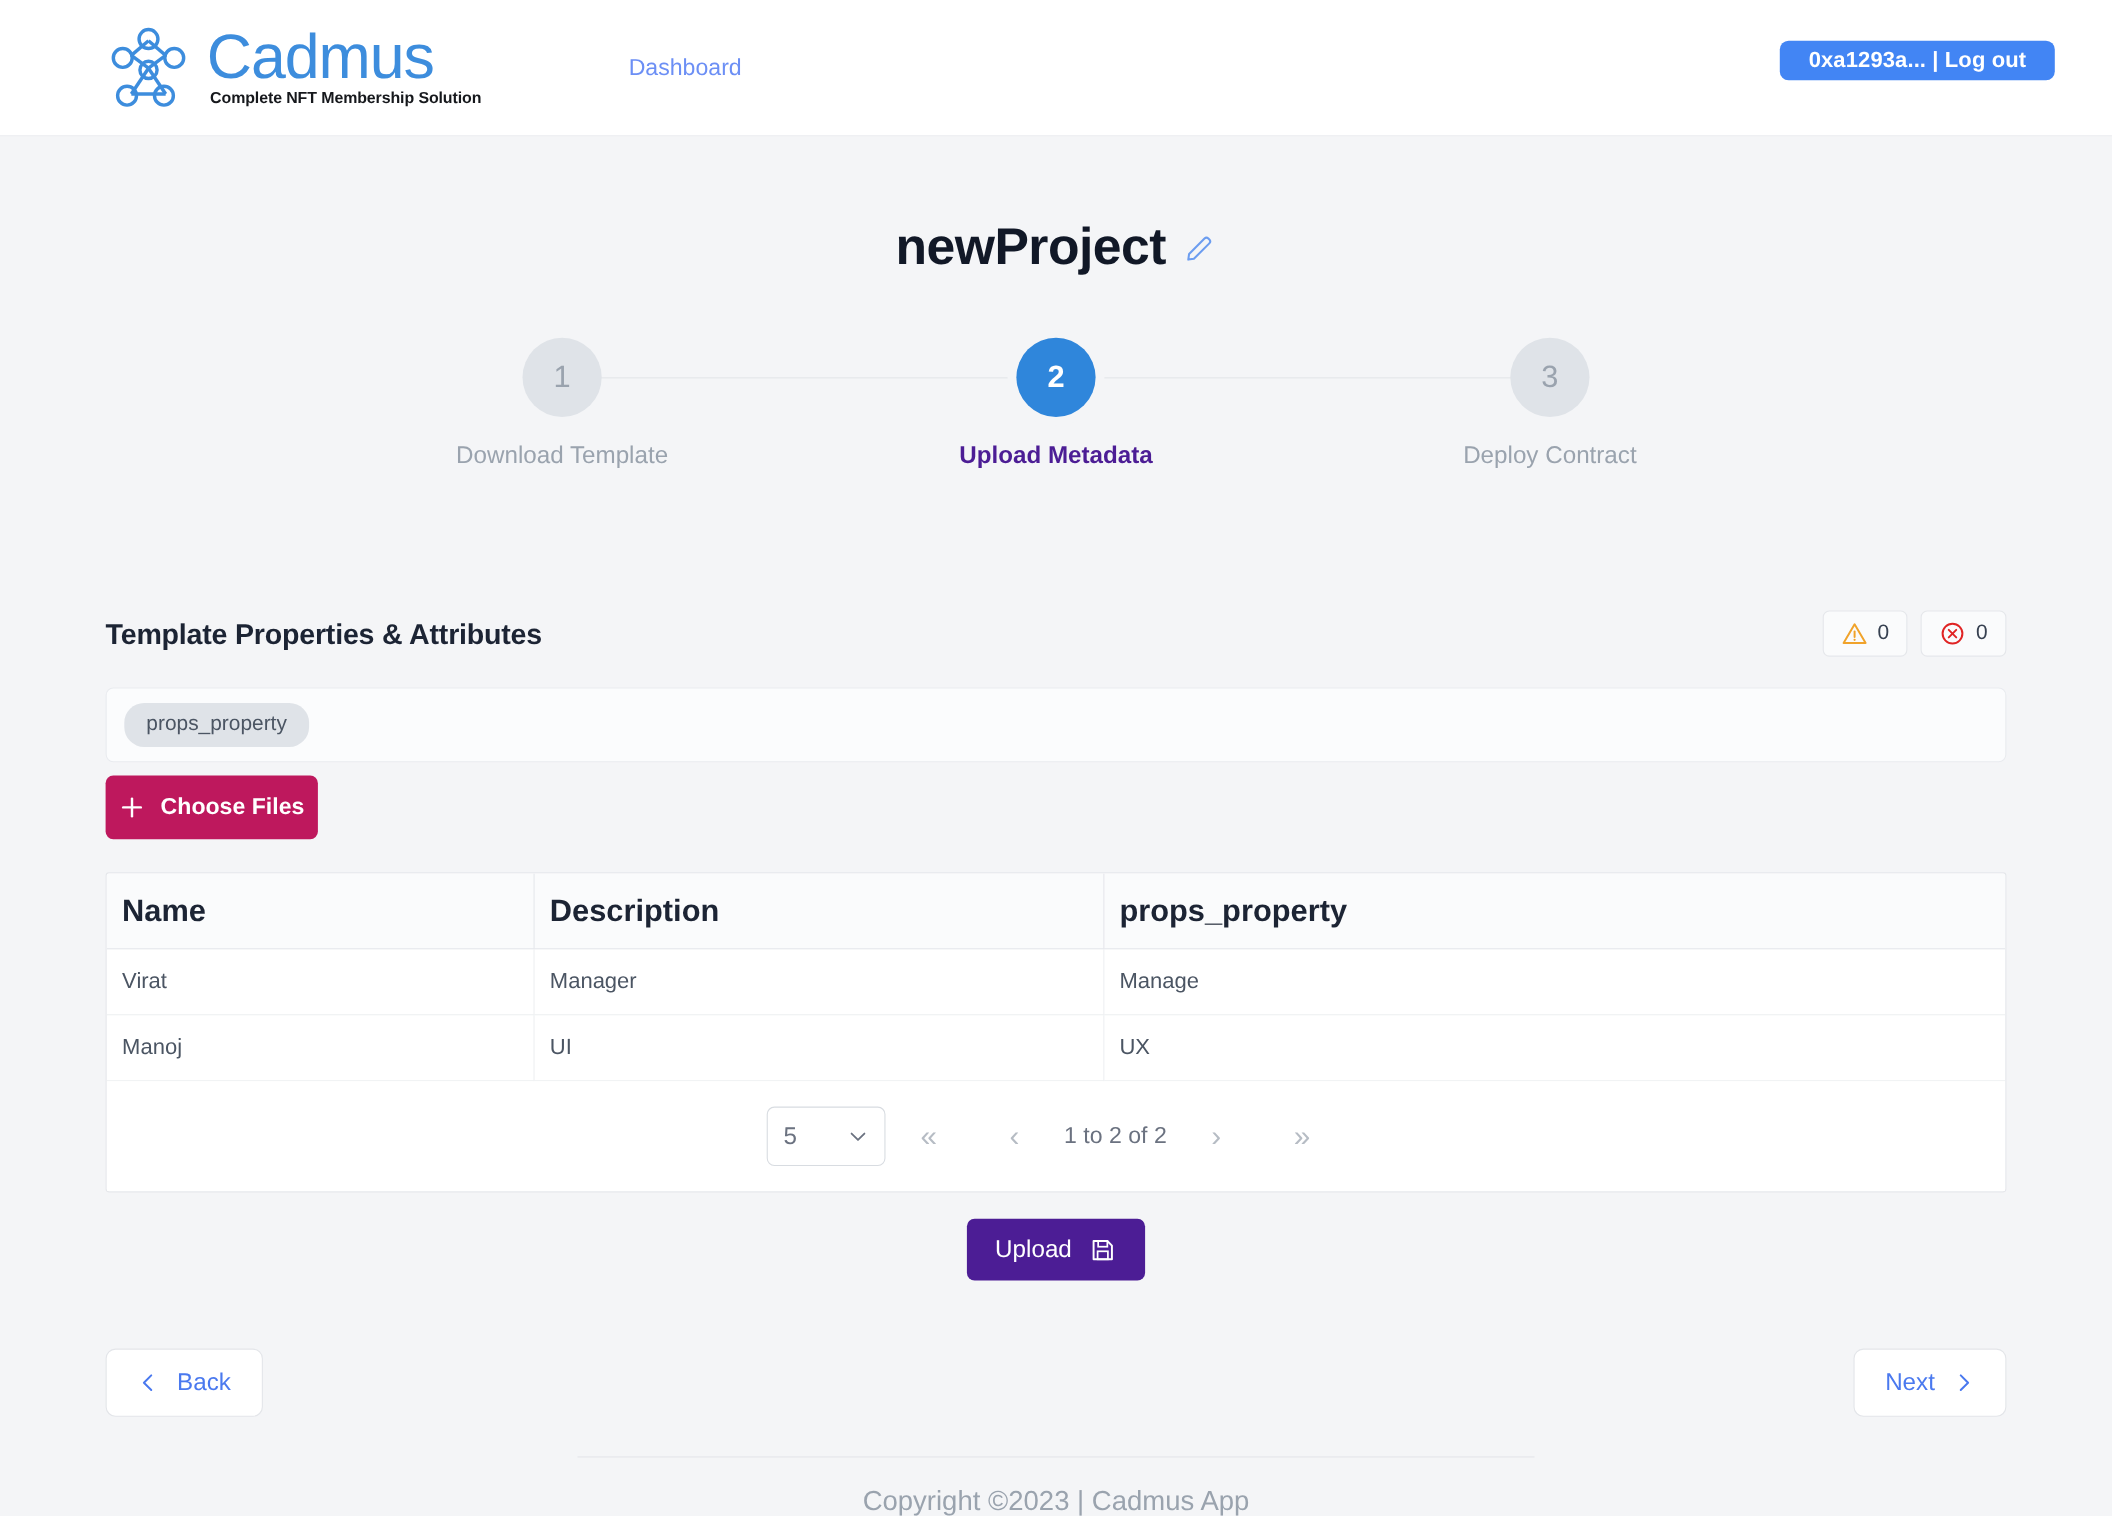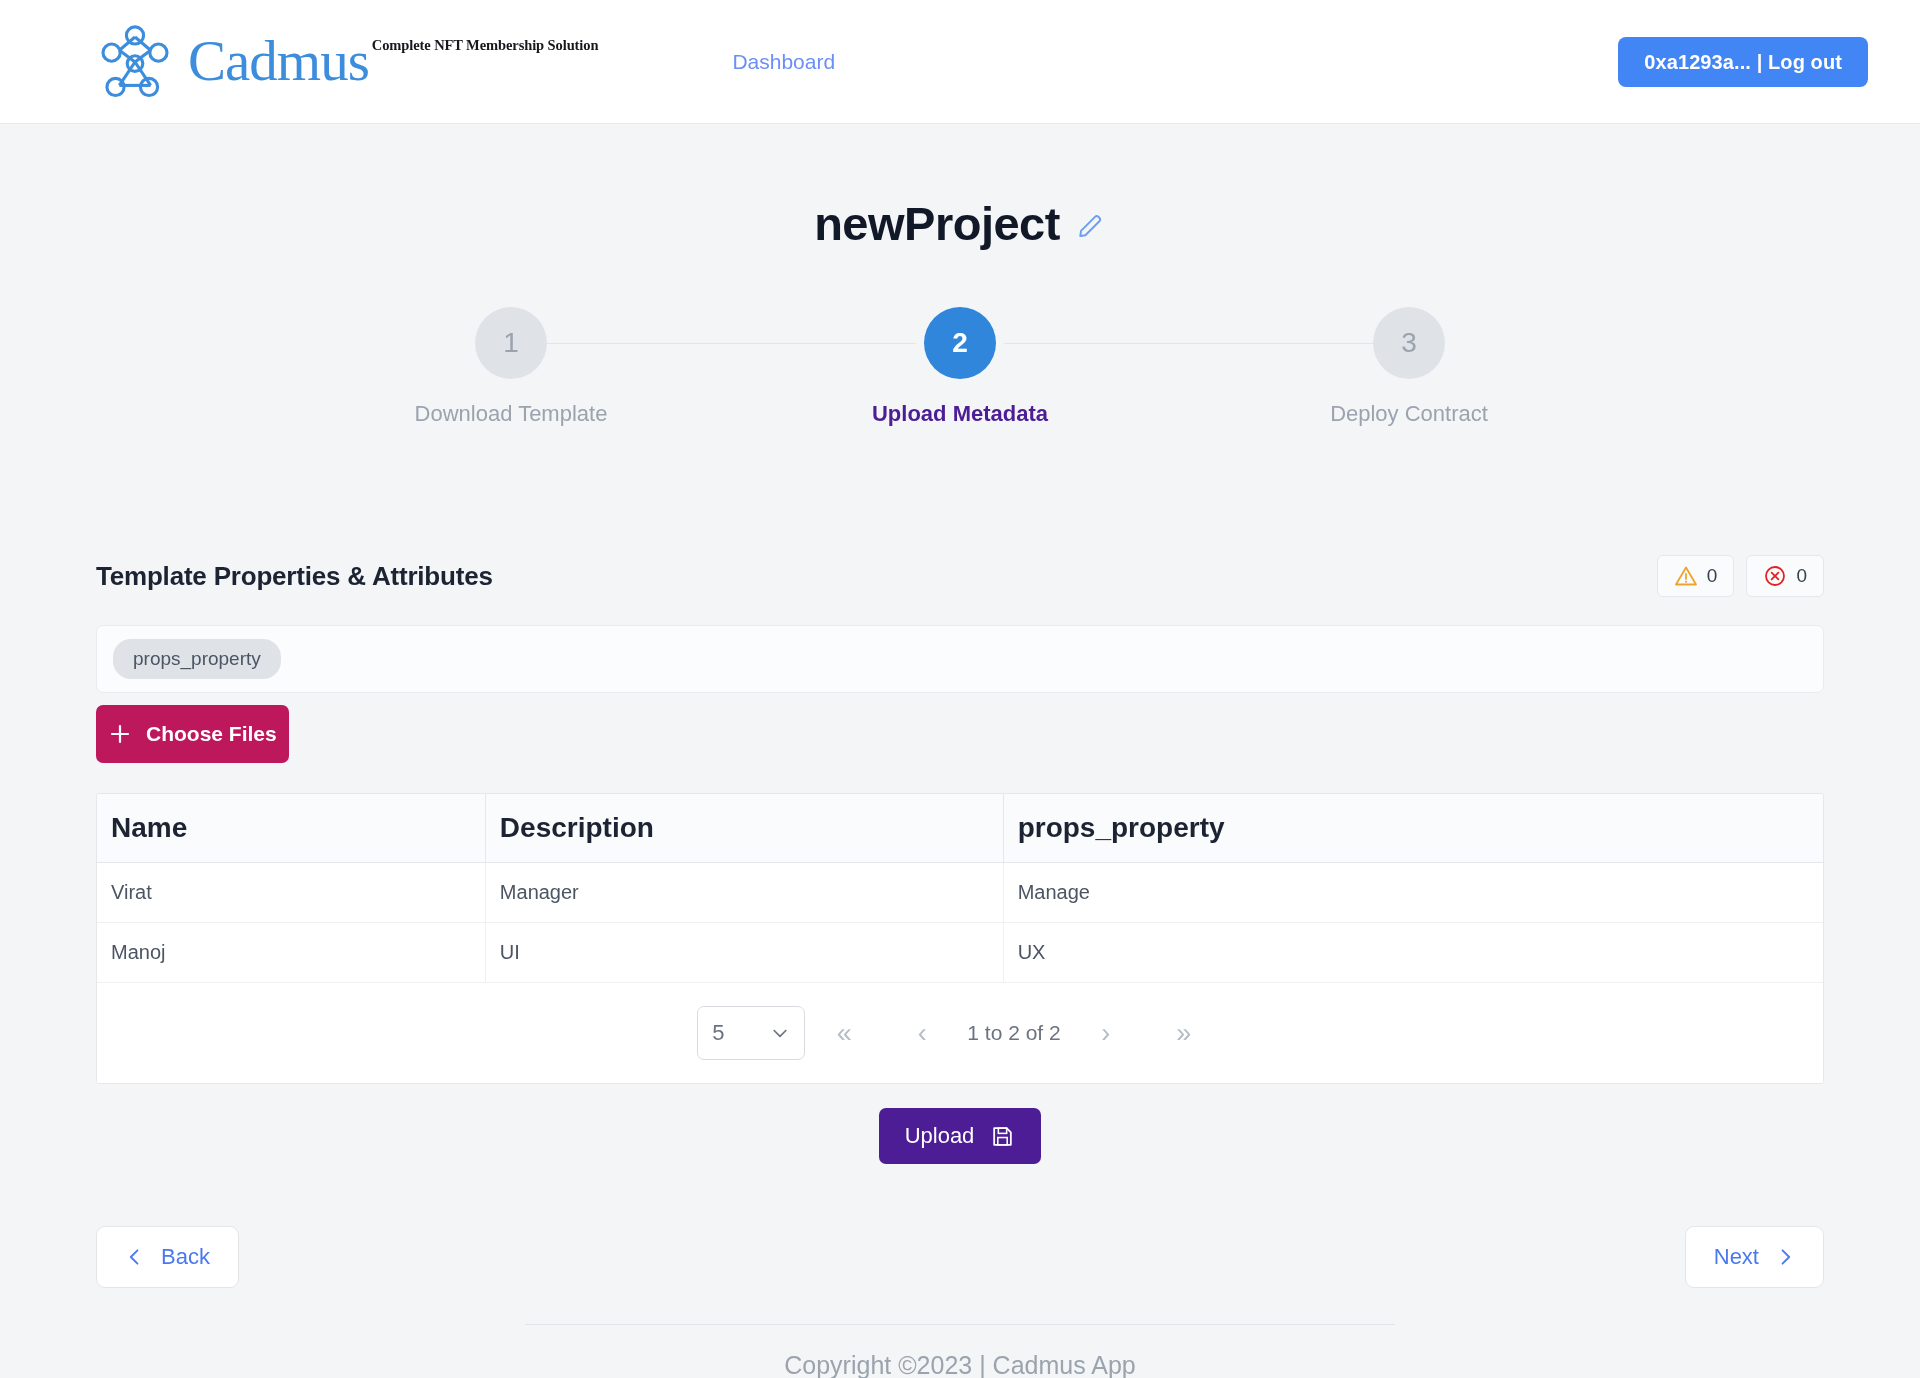--- a/index.html
+++ b/index.html
@@ -29,21 +29,21 @@
   }
 
   .brand {
     display: flex;
     align-items: center;
     gap: 14px;
   }
 
   .brand-mark { width: 78px; height: 78px; display: block; flex: 0 0 auto; }
 
-  .brand-text { display: flex; flex-direction: row; justify-content: space-between; font-family: Liberation Serif, serif; }
+  .brand-text { display: flex; flex-direction: column; justify-content: space-between; }
 
   .brand-word {
     font-size: 57px;
     line-height: 0.95;
     color: #3d8ddd;
     letter-spacing: -1px;
     font-weight: 400;
   }
 
   .brand-tag {
@@ -64,21 +64,21 @@
   }
 
   .wallet-btn {
     position: absolute;
     right: 52px;
     top: 37px;
     background: #4285f4;
     color: #ffffff;
     border: none;
     border-radius: 8px;
-    height: 50px;
+    height: 36px;
     padding: 0 26px;
     font-size: 20px;
     font-weight: 600;
     font-family: inherit;
     cursor: pointer;
     letter-spacing: 0.1px;
     margin-left: 28px;
   }
 
   

